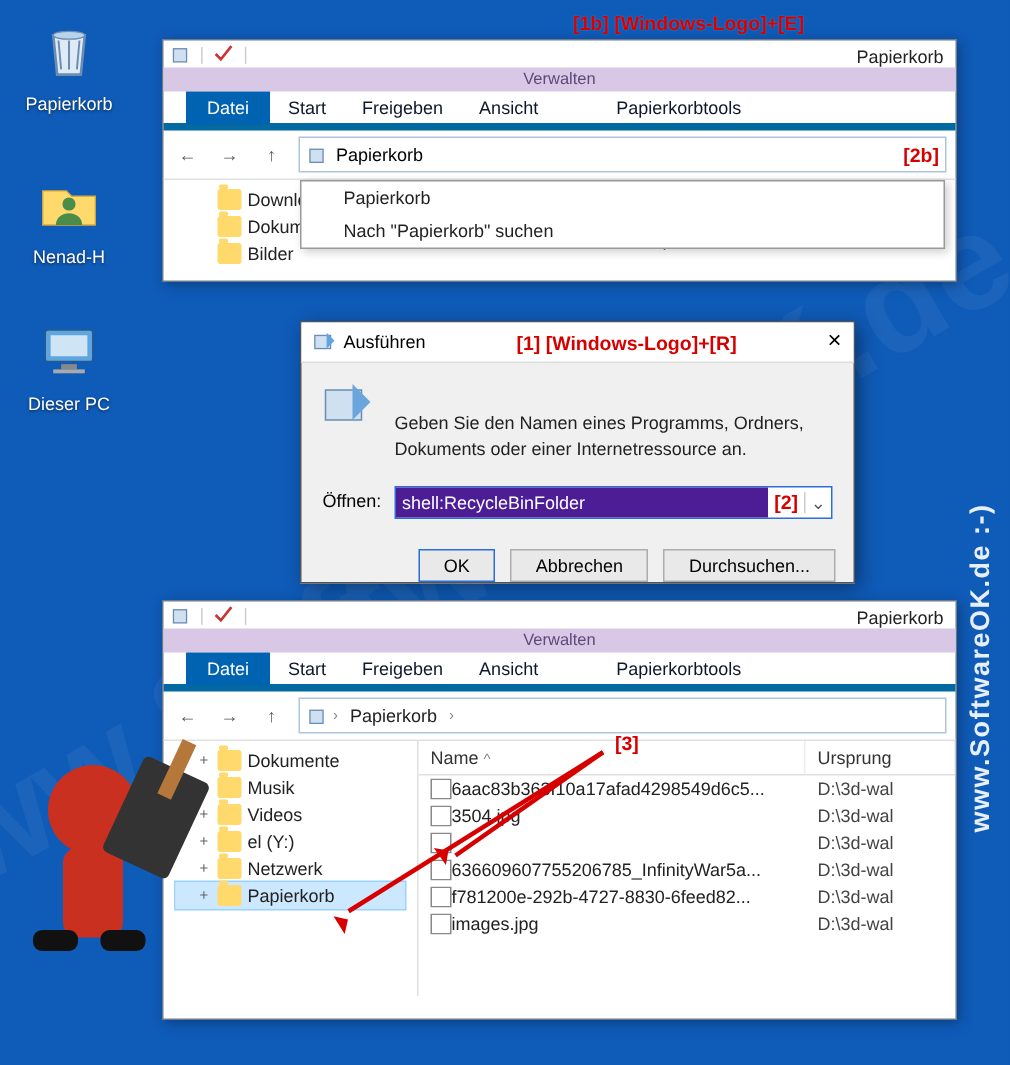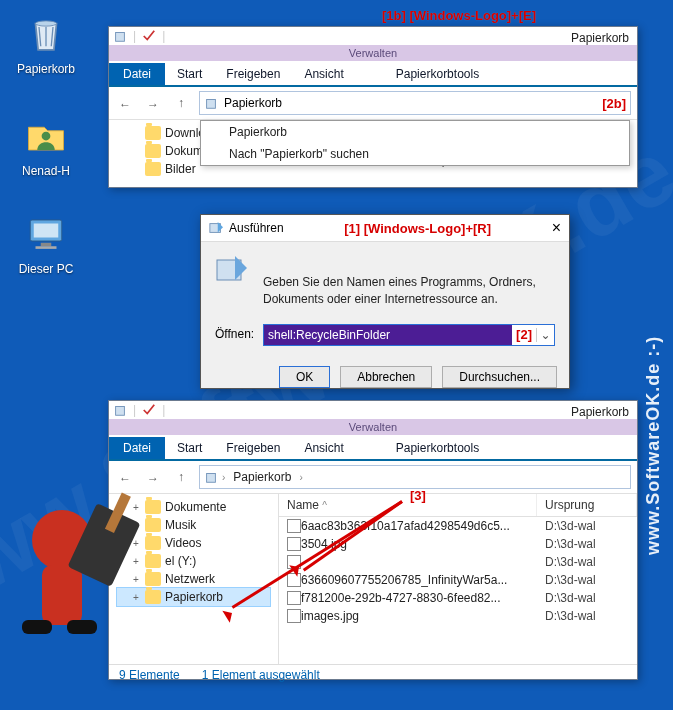--- a/index.html
+++ b/index.html
@@ -12,21 +12,21 @@
 .annot { position: absolute; color: #d60000; font-weight: bold; font-size: 13px; font-family: Tahoma, sans-serif; text-shadow: 0 0 1px rgba(255,255,255,.3); }
 
 .watermark { position: absolute; right: 6px; top: 200px; bottom: 20px; width: 24px; writing-mode: vertical-rl; transform: rotate(180deg); color: rgba(255,255,255,.9); font-size: 18px; font-weight: bold; letter-spacing: 1px; text-align: center; }
 .watermark-faint { position: absolute; left: 50%; top: 50%; transform: translate(-50%,-50%) rotate(-30deg); color: rgba(255,255,255,.05); font-size: 90px; font-weight: bold; pointer-events: none; white-space: nowrap; }
 
 .window { position: absolute; background: #fff; border: 1px solid #6b7a8f; box-shadow: 2px 2px 8px rgba(0,0,0,.3); font-size: 12px; color: #222; }
 
 .titlebar-icons { display: flex; align-items: center; padding: 2px 4px; gap: 6px; }
 .mini-svg { width: 14px; height: 14px; }
 
-.ribbon-tabs { display: flex; align-items: flex-end; border-bottom: 2px solid #0369a1; height: 26px; position: relative; }
+.ribbon-tabs { display: flex; align-items: center; border-bottom: 5px solid #0369a1; height: 26px; position: relative; padding-left: 15px; }
 .ribbon-tabs .file-tab { background: #0063b1; color: #fff; padding: 4px 14px; font-size: 12px; }
 .ribbon-tabs .tab { padding: 4px 12px; font-size: 12px; color: #0f172a; }
 .context-group .ctx-label { background: #d9c7e6; color: #5b4a7a; font-size: 11px; padding: 2px 28px; text-align: center; }
 .window-label { position: absolute; right: 8px; top: 4px; font-size: 12px; }
 
 .navbar { display: flex; align-items: center; padding: 4px 6px; gap: 8px; border-bottom: 1px solid #e0e0e0; }
 .nav-arrow { width: 20px; height: 20px; display: flex; align-items: center; justify-content: center; color: #555; }
 .addr-box { flex: 1; border: 1px solid #b0c4de; display: flex; align-items: center; padding: 2px 4px; gap: 4px; position: relative; }
 .addr-box input { border: none; outline: none; flex: 1; font-size: 12px; padding: 2px; }
 .crumb { font-size: 12px; padding: 2px 4px; }
@@ -324,24 +324,20 @@
           <div class="file-row">
             <div class="fname">
               <span class="file-ico"></span>
               <span>images.jpg</span>
             </div>
             <div class="forig">D:\3d-wal</div>
           </div>
         </div>
     </div>
   </div>
-  <div class="status-bar">
-    <span>9 Elemente</span>
-    <span>1 Element ausgewählt</span>
-  </div>
 </div>
 
 <div class="annot" style="left:410px; top:488px;">[3]</div>
 <div class="arrow-line" style="left:402px; top:500px; width:120px; transform:rotate(145deg);"></div>
 <div class="arrow-head" style="left:292px; top:560px; border-right-color:#d60000; transform:rotate(145deg);"></div>
 <div class="arrow-line" style="left:402px; top:500px; width:200px; transform:rotate(148deg);"></div>
 <div class="arrow-head" style="left:225px; top:606px; border-right-color:#d60000; transform:rotate(148deg);"></div>
 
 <div class="mascot">
   <svg viewBox="0 0 130 180" width="130" height="180">

